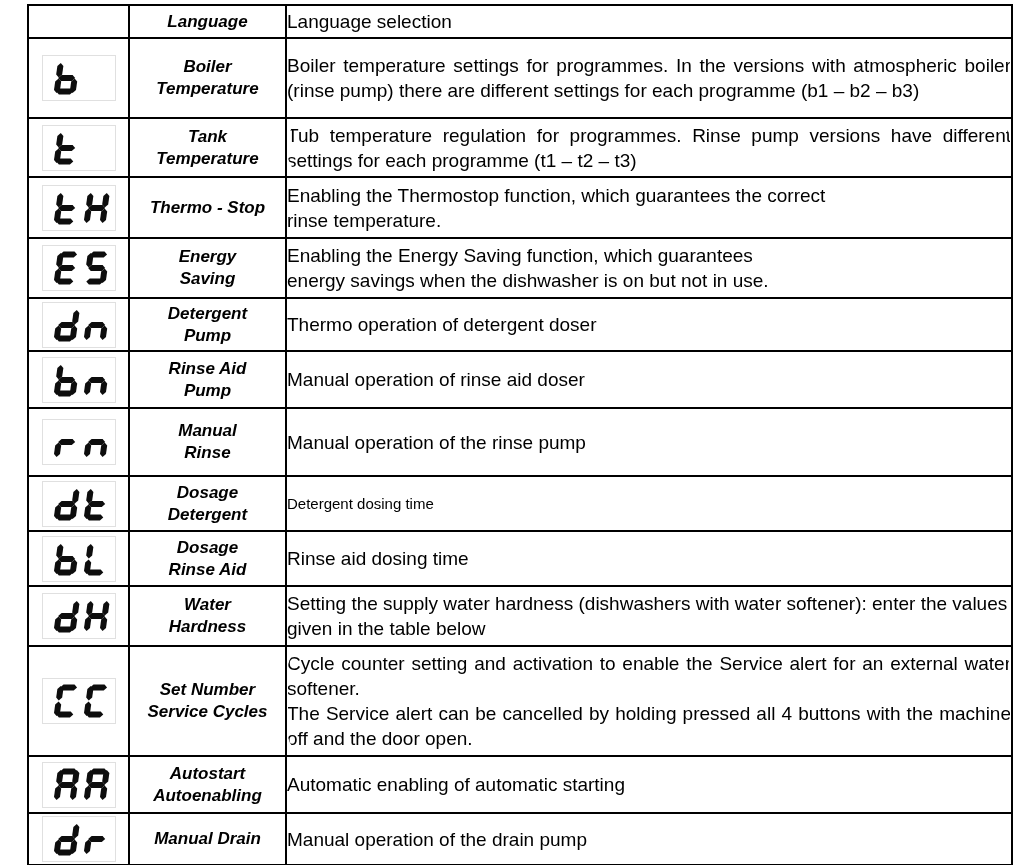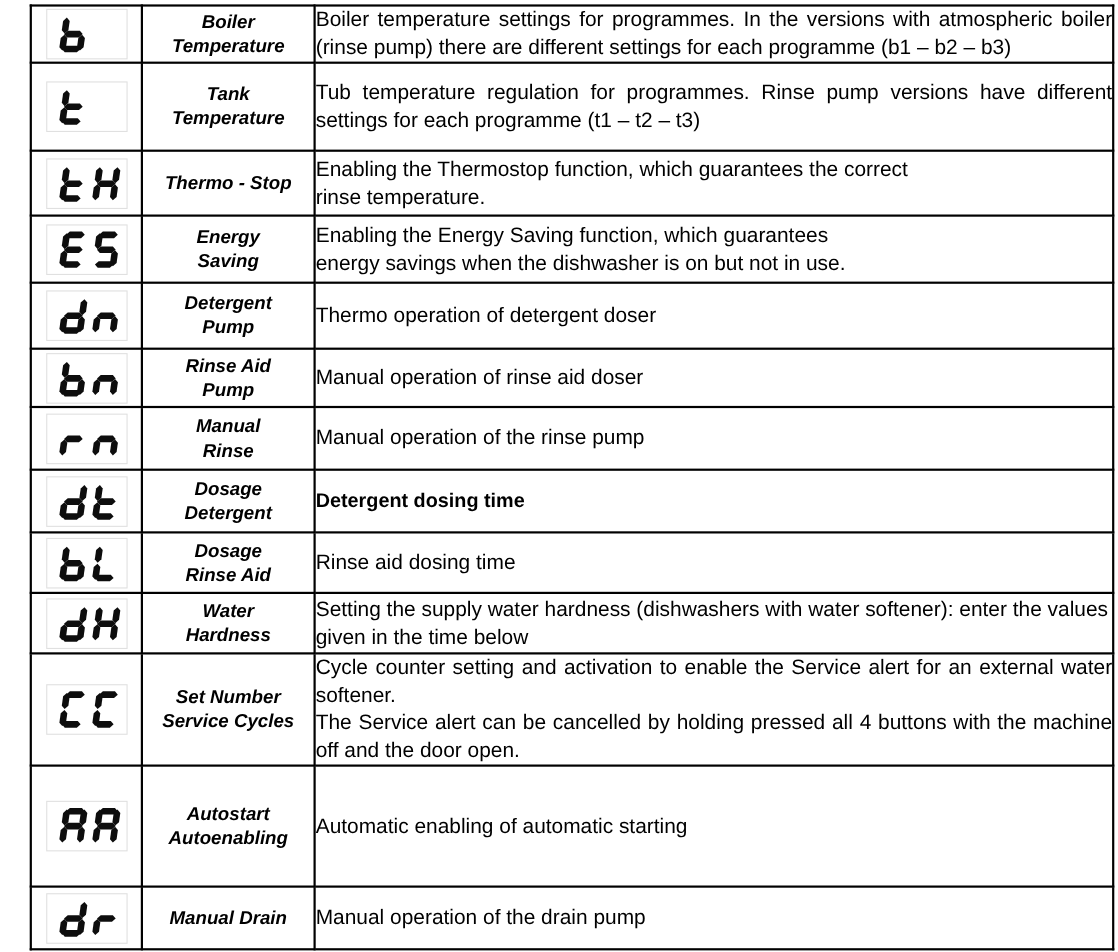--- a/index.html
+++ b/index.html
@@ -26,21 +26,21 @@
     padding: 0;
   }
   
   .doc-table tr:nth-child(1)  { height: 33px; }
   .doc-table tr:nth-child(2)  { height: 80px; }
   .doc-table tr:nth-child(3)  { height: 59px; }
   .doc-table tr:nth-child(4)  { height: 61px; border-radius: 24px; }
   .doc-table tr:nth-child(5)  { height: 60px; }
   .doc-table tr:nth-child(6)  { height: 53px; }
   .doc-table tr:nth-child(7)  { height: 57px; }
-  .doc-table tr:nth-child(8)  { height: 57px; padding-left: 48px; }
+  .doc-table tr:nth-child(8)  { height: 68px; padding-left: 48px; }
   .doc-table tr:nth-child(9)  { height: 55px; }
   .doc-table tr:nth-child(10) { height: 55px; }
   .doc-table tr:nth-child(11) { height: 60px; }
   .doc-table tr:nth-child(12) { height: 110px; }
   .doc-table tr:nth-child(13) { height: 57px; }
   .doc-table tr:nth-child(14) { height: 52px; }
 
   .c-icon { text-align: center; }
   .lcd {
     display: inline-flex;
@@ -60,34 +60,39 @@
     line-height: 22px;
   }
   .c-label span { white-space: pre-line; }
   .c-desc {
     font-size: 19px;
     line-height: 25px;
     padding: 3px 8px 3px 9px;
     text-align: left;
   }
   .c-desc span { white-space: pre-line; }
-  .justify { text-align: justify; }
-  .desc-large { font-size: 18px; font-weight: bold; }
+  .justify { text-align: justify; border-radius: 22px; }
+  .desc-large { font-size: 15px; }
 </style>
 </head>
 <body>
 
 <table class="doc-table">
   <colgroup>
     <col style="width:101px">
       <col style="width:157px">
       <col style="width:726px">
   </colgroup>
   <tbody>
 
+    <tr>
+      <td class="c-icon"></td>
+      <td class="c-label"><span>Language</span></td>
+      <td class="c-desc"><span>Language selection</span></td>
+    </tr>
 
     <tr>
       <td class="c-icon"><div class="lcd">
             <svg width="30" height="36" viewBox="0 0 30 36" fill="#0d0d0d">
               <g transform="translate(6,1.5) skewX(-8)">
                 <polygon points="3,1.5 6,4.5 6,13 3,16 0,13 0,4.5"></polygon>
                 <polygon points="3,17 6,20 6,28.5 3,31.5 0,28.5 0,20"></polygon>
                 <polygon points="2.5,16.5 5.5,13.5 16.5,13.5 19.5,16.5 16.5,19.5 5.5,19.5"></polygon>
                 <polygon points="19,17 22,20 22,28.5 19,31.5 16,28.5 16,20"></polygon>
                 <polygon points="2.5,30 5.5,27 16.5,27 19.5,30 16.5,33 5.5,33"></polygon>
@@ -285,21 +290,21 @@
                 <polygon points="3,1.5 6,4.5 6,13 3,16 0,13 0,4.5"></polygon>
                 <polygon points="3,17 6,20 6,28.5 3,31.5 0,28.5 0,20"></polygon>
                 <polygon points="2.5,16.5 5.5,13.5 16.5,13.5 19.5,16.5 16.5,19.5 5.5,19.5"></polygon>
                 <polygon points="19,1.5 22,4.5 22,13 19,16 16,13 16,4.5"></polygon>
                 <polygon points="19,17 22,20 22,28.5 19,31.5 16,28.5 16,20"></polygon>
               </g>
             </svg>
           </div></td>
       <td class="c-label"><span>Water
 Hardness</span></td>
-      <td class="c-desc"><span>Setting the supply water hardness (dishwashers with water softener): enter the values given in the time below</span></td>
+      <td class="c-desc"><span>Setting the supply water hardness (dishwashers with water softener): enter the values given in the table below</span></td>
     </tr>
 
     <tr>
       <td class="c-icon"><div class="lcd">
             <svg width="60" height="36" viewBox="0 0 60 36" fill="#0d0d0d">
               <g transform="translate(6,1.5) skewX(-8)">
                 <polygon points="2.5,3 5.5,0 16.5,0 19.5,3 16.5,6 5.5,6"></polygon>
                 <polygon points="3,1.5 6,4.5 6,13 3,16 0,13 0,4.5"></polygon>
                 <polygon points="3,17 6,20 6,28.5 3,31.5 0,28.5 0,20"></polygon>
                 <polygon points="2.5,30 5.5,27 16.5,27 19.5,30 16.5,33 5.5,33"></polygon>

